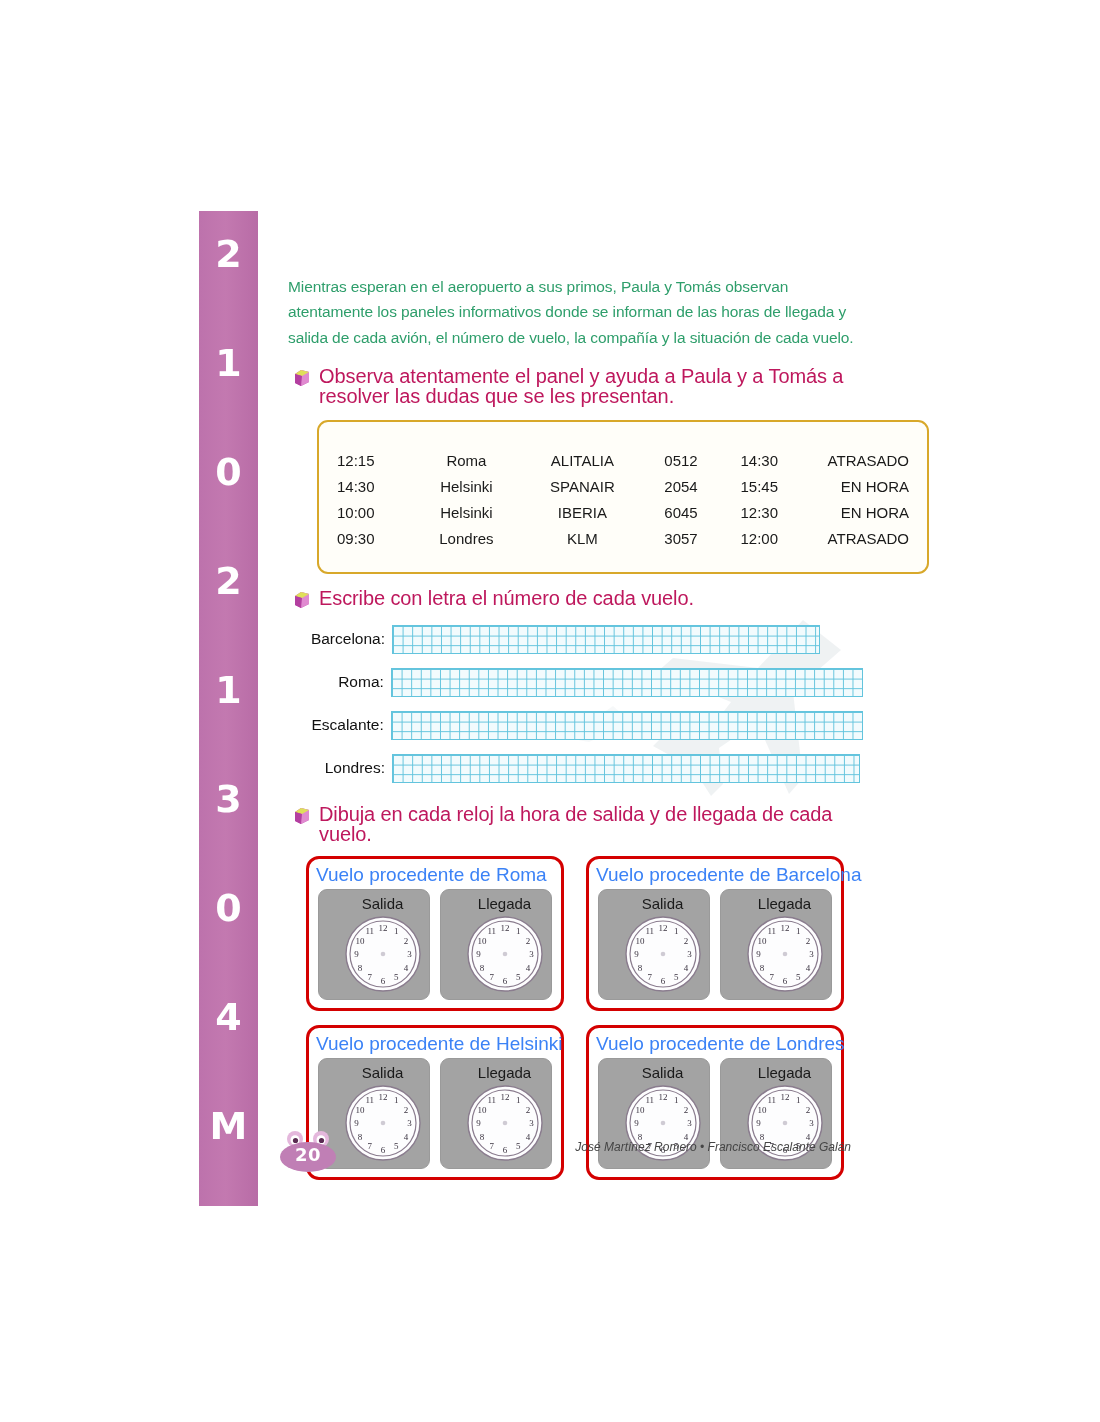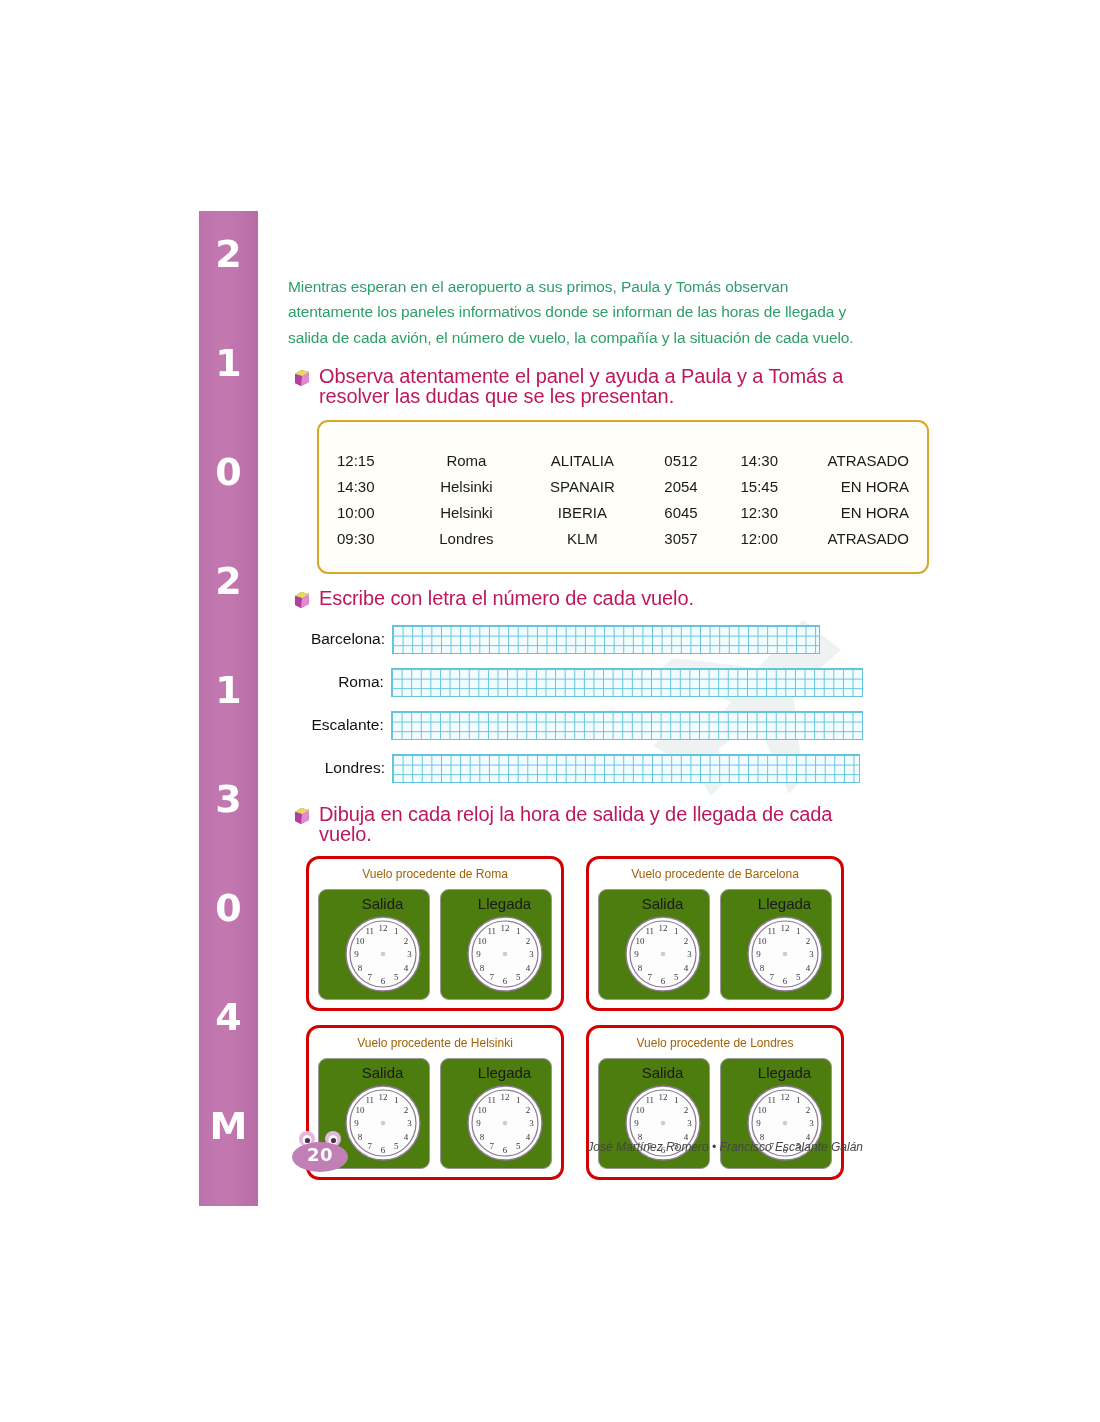--- a/index.html
+++ b/index.html
@@ -155,49 +155,49 @@
   }
   .flight-card {
     width: 258px;
     box-sizing: border-box;
     border: 3.5px solid #d40000;
     border-radius: 13px;
     background: #ffffff;
     padding: 5px 7px 8px 7px;
   }
   .flight-card .card-title {
-    text-align: center;
-    color: #a16207;
-    font-size: 12px;
+    text-align: left;
+    color: #3b82f6;
+    font-size: 19px;
     line-height: 21px;
     margin-bottom: 4px;
     white-space: nowrap;
   }
   .clock-pair { display: flex; gap: 10px; justify-content: center; }
   .clock-box {
     width: 112px;
     box-sizing: border-box;
     border: 1px solid #9a9a9a;
     border-radius: 9px;
-    background: #4d7c0f;
+    background: #a3a3a3;
     padding: 3px 0 6px 17px;
   }
   .clock-box .cb-title {
     text-align: center;
     font-size: 15px;
     color: #1a1a1a;
     line-height: 21px;
     margin-bottom: 1px;
   }
   .clock-face { display: block; margin: 0 auto; }
 
   
   #footer {
     position: absolute;
-    left: 288px;
+    left: 276px;
     top: 1128px;
     width: 575px;
     height: 46px;
   }
   #page-badge {
     position: absolute;
     left: 0;
     top: 2px;
     width: 64px;
     height: 44px;

